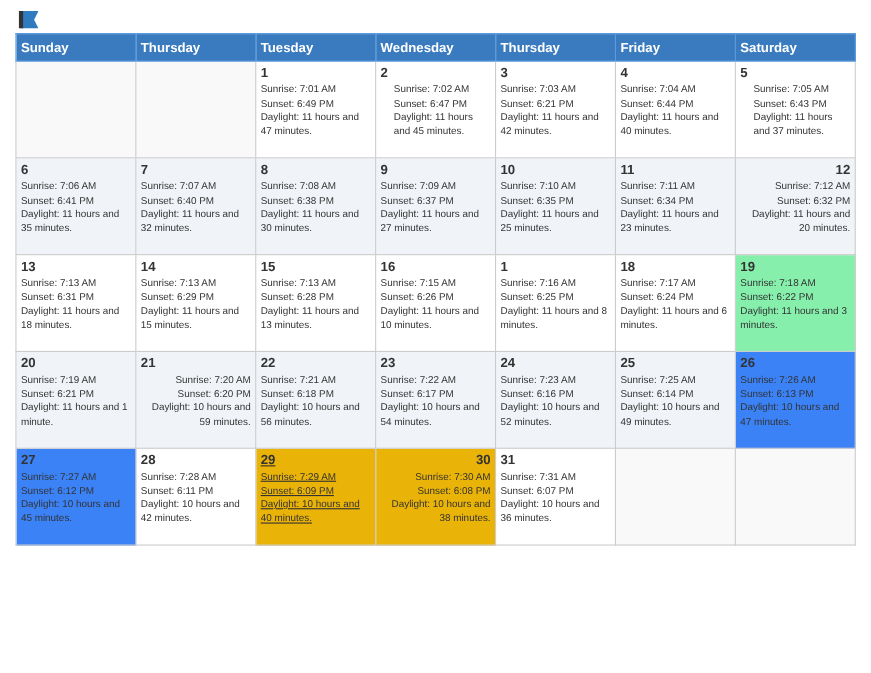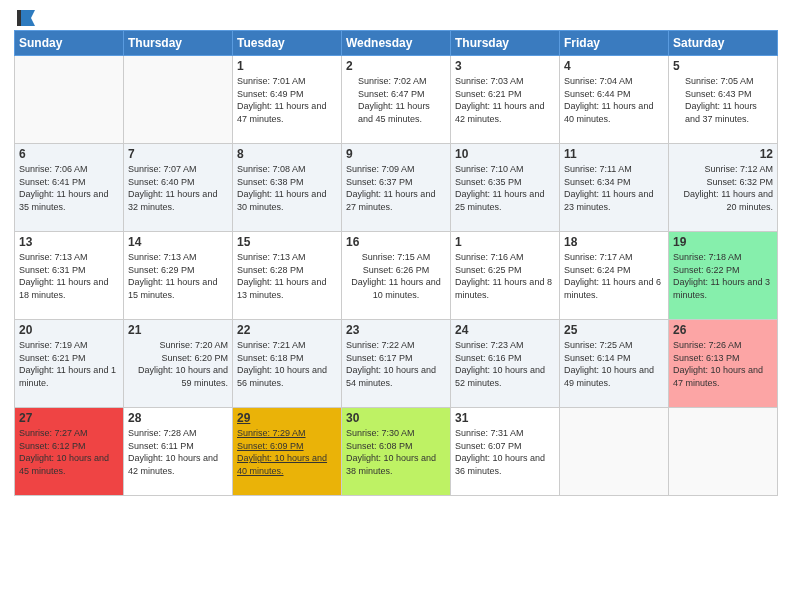--- a/index.html
+++ b/index.html
@@ -217,21 +217,21 @@
 Daylight: 11 hours and 15 minutes.</div>
           </td>
           <td style="background: rgb(255, 255, 255);">
             <span class="day-num">15</span>
             <div class="day-info" style="white-space: pre-line;">Sunrise: 7:13 AM
 Sunset: 6:28 PM
 Daylight: 11 hours and 13 minutes.</div>
           </td>
           <td style="background: rgb(255, 255, 255);">
             <span class="day-num">16</span>
-            <div class="day-info" style="white-space: pre-line; text-align: center;">Sunrise: 7:15 AM
+            <div class="day-info" style="white-space: pre-line;">Sunrise: 7:15 AM
 Sunset: 6:26 PM
 Daylight: 11 hours and 10 minutes.</div>
           </td>
           <td style="background: rgb(255, 255, 255);">
             <span class="day-num">1</span>
             <div class="day-info" style="white-space: pre-line;">Sunrise: 7:16 AM
 Sunset: 6:25 PM
 Daylight: 11 hours and 8 minutes.</div>
           </td>
           <td style="background: rgb(255, 255, 255);">
@@ -277,47 +277,47 @@
             <div class="day-info" style="white-space: pre-line;">Sunrise: 7:23 AM
 Sunset: 6:16 PM
 Daylight: 10 hours and 52 minutes.</div>
           </td>
           <td style="background: rgb(240, 244, 248);">
             <span class="day-num">25</span>
             <div class="day-info" style="white-space: pre-line;">Sunrise: 7:25 AM
 Sunset: 6:14 PM
 Daylight: 10 hours and 49 minutes.</div>
           </td>
-          <td style="background: #fca5a5;">
+          <td style="background: #3b82f6;">
             <span class="day-num">26</span>
             <div class="day-info" style="white-space: pre-line;">Sunrise: 7:26 AM
 Sunset: 6:13 PM
 Daylight: 10 hours and 47 minutes.</div>
           </td>
         </tr>
         <tr>
-          <td style="background: #ef4444;">
+          <td style="background: #3b82f6;">
             <span class="day-num">27</span>
             <div class="day-info" style="white-space: pre-line;">Sunrise: 7:27 AM
 Sunset: 6:12 PM
 Daylight: 10 hours and 45 minutes.</div>
           </td>
           <td style="background: rgb(255, 255, 255);">
             <span class="day-num">28</span>
             <div class="day-info" style="white-space: pre-line;">Sunrise: 7:28 AM
 Sunset: 6:11 PM
 Daylight: 10 hours and 42 minutes.</div>
           </td>
           <td style="background: #eab308; text-decoration: underline;">
             <span class="day-num">29</span>
             <div class="day-info" style="white-space: pre-line;">Sunrise: 7:29 AM
 Sunset: 6:09 PM
 Daylight: 10 hours and 40 minutes.</div>
           </td>
-          <td style="background: #bef264;">
+          <td style="background: #eab308; text-align: right;">
             <span class="day-num">30</span>
             <div class="day-info" style="white-space: pre-line;">Sunrise: 7:30 AM
 Sunset: 6:08 PM
 Daylight: 10 hours and 38 minutes.</div>
           </td>
           <td style="background: rgb(255, 255, 255);">
             <span class="day-num">31</span>
             <div class="day-info" style="white-space: pre-line;">Sunrise: 7:31 AM
 Sunset: 6:07 PM
 Daylight: 10 hours and 36 minutes.</div>

